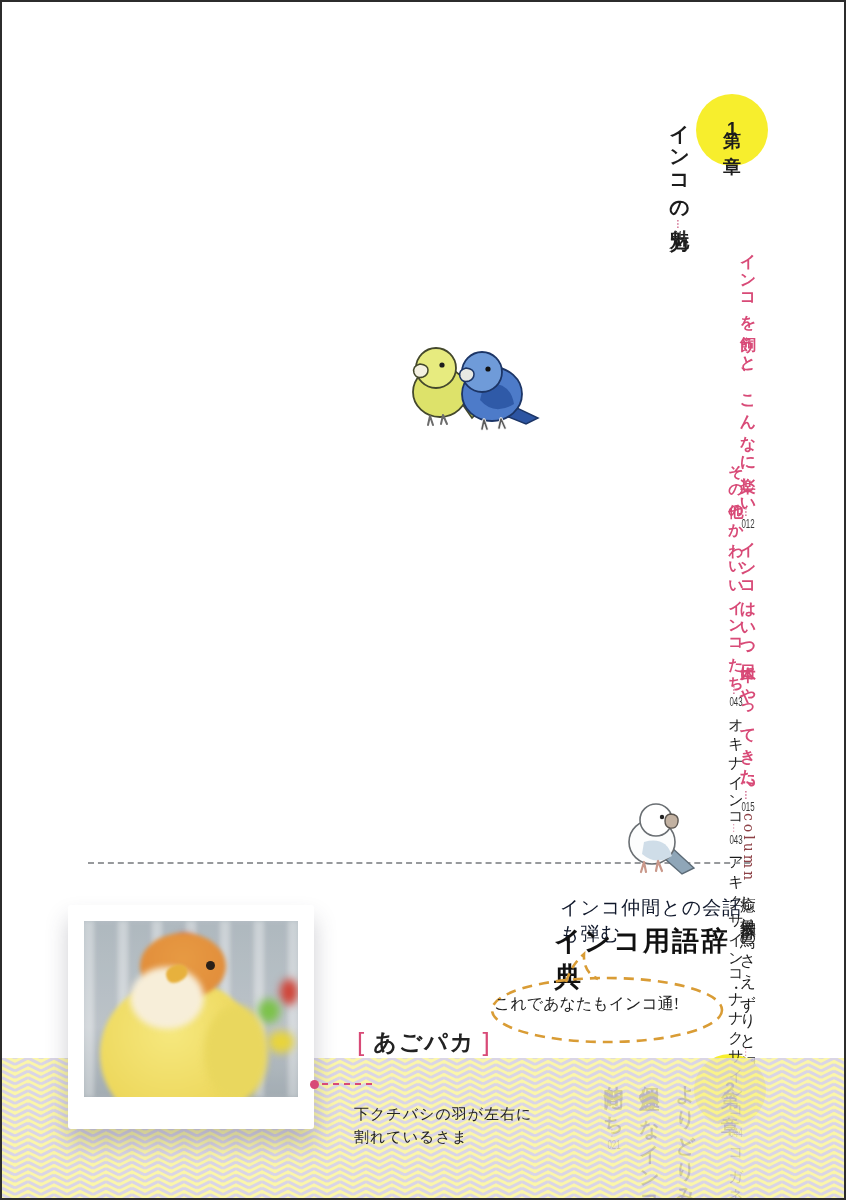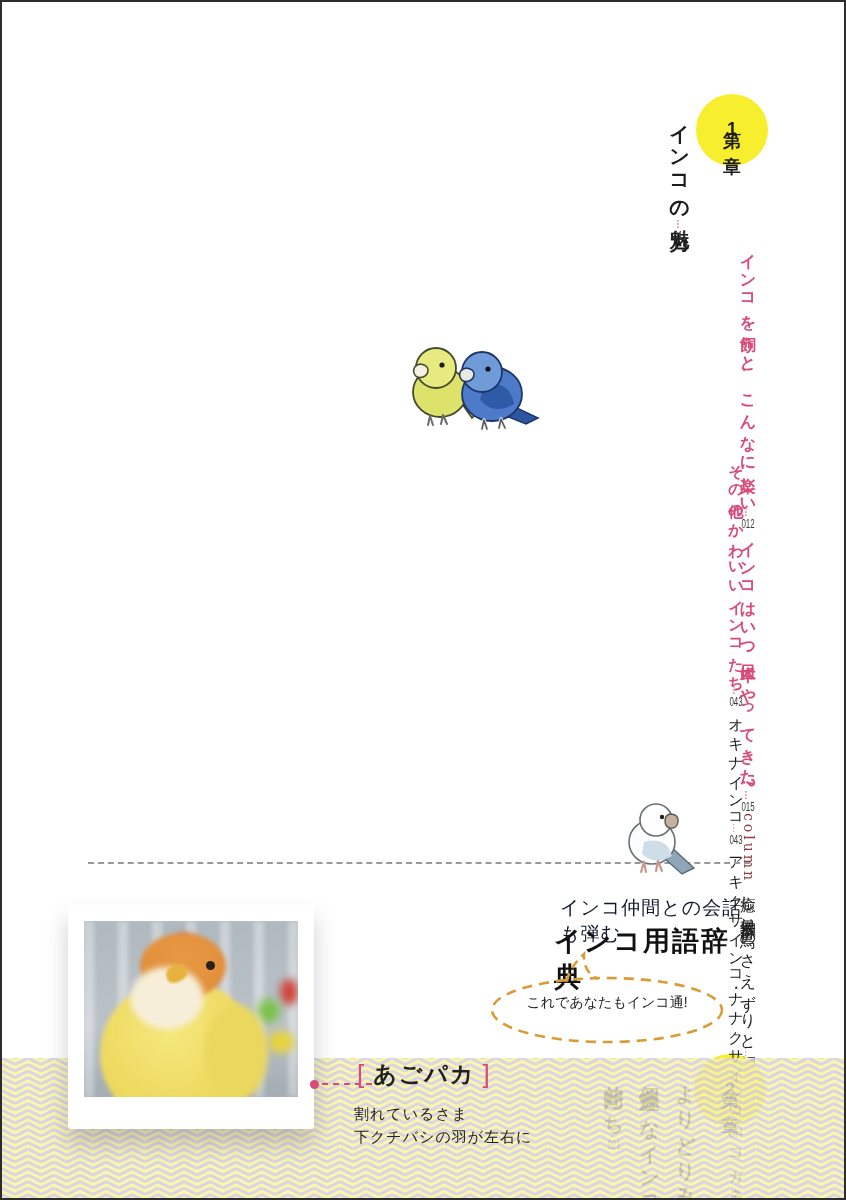--- a/index.html
+++ b/index.html
@@ -87,21 +87,21 @@
     position:absolute;left:558px;top:893px;width:196px;
     font-size:19px;letter-spacing:1px;color:#0f172a;
   }
   .dict-title{
     position:absolute;left:552px;top:921px;width:204px;
     font-size:27px;font-weight:bold;letter-spacing:2px;color:#111;
   }
   .bubble-wrap{position:absolute;left:478px;top:944px;width:254px;height:102px;}
   .bubble-text{
     position:absolute;left:14px;top:48px;width:226px;
-    text-align:center;font-size:14px;color:#222;letter-spacing:0px;
+    font-size:16px;color:#222;letter-spacing:0px;font-family:Liberation Serif, serif;
   }
 
   
   .polaroid{
     position:absolute;left:66px;top:903px;width:246px;height:224px;
     background:#fff;border-radius:3px;
     box-shadow:0 14px 22px rgba(60,60,80,.25);
     z-index:2;
   }
   .photo{
@@ -131,21 +131,21 @@
   
   .gloss-dot{
     position:absolute;left:308px;top:1078px;width:9px;height:9px;border-radius:50%;
     background:#d84a77;z-index:3;
   }
   .gloss-line{
     position:absolute;left:320px;top:1081px;width:50px;height:0;
     border-top:2.5px dashed #d84a77;z-index:3;
   }
   .gloss-term{
-    position:absolute;left:348px;top:1056px;z-index:3;
+    position:absolute;left:348px;top:1024px;z-index:3;
     font-size:23px;font-weight:bold;color:#222;letter-spacing:2px;
   }
   .bracket{color:#d84a77;font-weight:normal;font-size:26px;padding:0 7px;position:relative;top:1px;}
   .gloss-desc{
     position:absolute;left:352px;top:1100px;z-index:3;
     font-size:15px;line-height:1.55;color:#222;letter-spacing:1px;
   }
 
   .pattern-band{position:absolute;left:0;bottom:0;width:842px;height:140px;z-index:1;}
   .illus{position:absolute;}
@@ -271,17 +271,17 @@
       <div class="bird-cheek"></div>
       <div class="bird-beak"></div>
       <div class="bird-eye"></div>
     </div>
   </div>
 
   <div class="gloss-dot"></div>
   <div class="gloss-line"></div>
   <div class="gloss-term"><span class="bracket">[</span><span>あごパカ</span><span class="bracket">]</span></div>
   <div class="gloss-desc">
+    <div>下クチバシの羽が左右に</div>
     <div>割れているさま</div>
-    <div>下クチバシの羽が左右に</div>
   </div>
 
 </div>
 
 </body></html>

